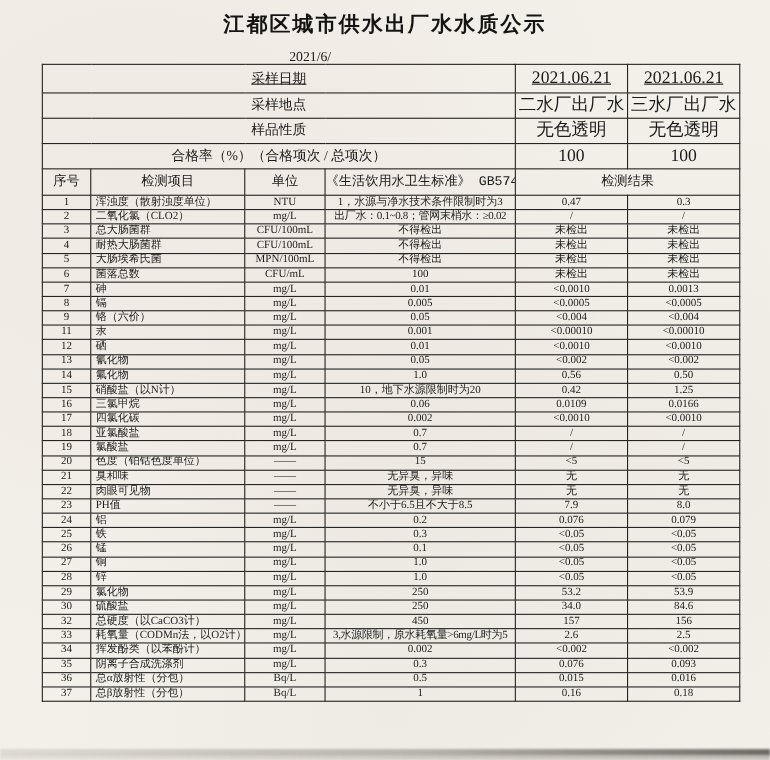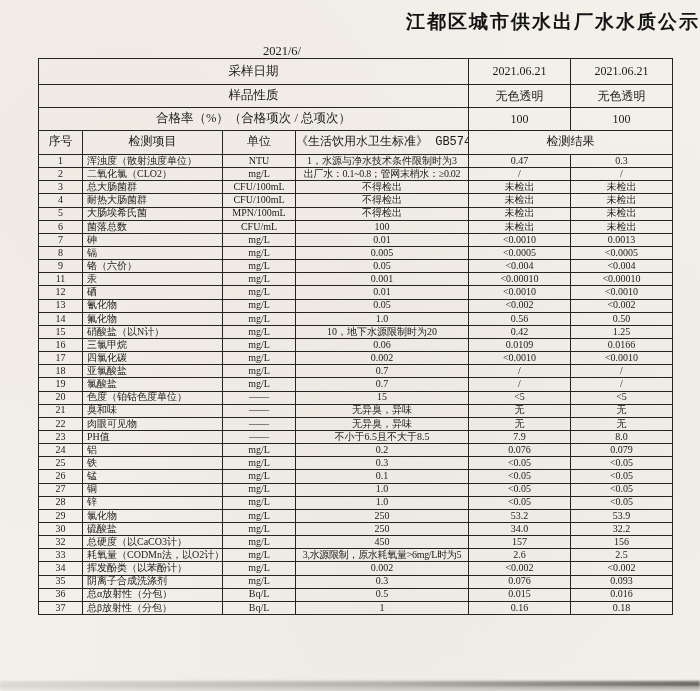--- a/index.html
+++ b/index.html
@@ -7,40 +7,40 @@
     width:700px;height:691px;overflow:hidden;position:relative;
     background:#f3f0ea;
     background-image:
       radial-gradient(ellipse at 18% 25%, rgba(214,196,180,0.14), transparent 60%),
       radial-gradient(ellipse at 85% 60%, rgba(205,196,184,0.12), transparent 55%),
       radial-gradient(ellipse at 50% 95%, rgba(198,192,184,0.10), transparent 60%);
     font-family:"Liberation Serif","DejaVu Serif",serif;
     color:#1b1b1b;
   }
   .title{
-    position:absolute;top:9px;left:0;width:700px;text-align:right;
+    position:absolute;top:9px;left:0;width:700px;text-align:center;
     font-family:Liberation Serif, serif;
     font-weight:bold;font-size:19px;letter-spacing:2px;color:#141414;
   }
   .subtitle{
     position:absolute;top:44px;left:0;width:564px;text-align:center;
     font-size:12.5px;color:#1b1b1b;
   }
   table.main{
     position:absolute;left:38px;top:58px;width:634px;
     border-collapse:collapse;table-layout:fixed;
     border:1.5px solid #1c1c1c;
   }
   table.main td{
     border:1px solid #242424;
     padding:0;vertical-align:middle;text-align:center;
     line-height:1.05;overflow:hidden;white-space:nowrap;
   }
-  tr.info-row td{height:22px;font-size:12px;}
-  tr.info-row.first td{height:25px;}
+  tr.info-row td{height:22px;font-size:16px;}
+  tr.info-row.first td{height:25px;text-decoration:underline;}
   tr.info-row td.info-label{font-size:12.5px;}
   tr.cols-row td{height:23px;font-size:12px;font-family:Liberation Mono, monospace;}
   tr.data-row td{height:12.15px;font-size:10px;}
   tr.data-row td.cell-item{text-align:left;padding-left:4px;}
   td.shrink{font-size:8.8px;letter-spacing:-0.3px;}
   .bottom-shadow{
     position:absolute;left:0;top:681px;width:700px;height:6px;
     background:linear-gradient(to right, rgba(130,125,118,0.18) 0%, rgba(115,111,105,0.45) 55%, rgba(85,82,78,0.85) 100%);
     filter:blur(1.1px);
   }
@@ -65,20 +65,25 @@
       <col style="width:102px">
       <col style="width:102px">
   </colgroup>
   <tbody>
     <tr class="info-row first">
       <td colspan="4" class="info-label">采样日期</td>
       <td class="info-val">2021.06.21</td>
       <td class="info-val">2021.06.21</td>
     </tr>
     <tr class="info-row">
+      <td colspan="4" class="info-label">采样地点</td>
+      <td class="info-val">二水厂出厂水</td>
+      <td class="info-val">三水厂出厂水</td>
+    </tr>
+    <tr class="info-row">
       <td colspan="4" class="info-label">样品性质</td>
       <td class="info-val">无色透明</td>
       <td class="info-val">无色透明</td>
     </tr>
     <tr class="info-row">
       <td colspan="4" class="info-label">合格率（%）（合格项次 / 总项次）</td>
       <td class="info-val">100</td>
       <td class="info-val">100</td>
     </tr>
     <tr class="cols-row">
@@ -313,21 +318,21 @@
         <td class="cell-standard">250</td>
         <td class="cell-result">53.2</td>
         <td class="cell-result">53.9</td>
       </tr>
       <tr class="data-row">
         <td class="cell-index">30</td>
         <td class="cell-item">硫酸盐</td>
         <td class="cell-unit">mg/L</td>
         <td class="cell-standard">250</td>
         <td class="cell-result">34.0</td>
-        <td class="cell-result">32.2</td>
+        <td class="cell-result">84.6</td>
       </tr>
       <tr class="data-row">
         <td class="cell-index">32</td>
         <td class="cell-item">总硬度（以CaCO3计）</td>
         <td class="cell-unit">mg/L</td>
         <td class="cell-standard">450</td>
         <td class="cell-result">157</td>
         <td class="cell-result">156</td>
       </tr>
       <tr class="data-row">

